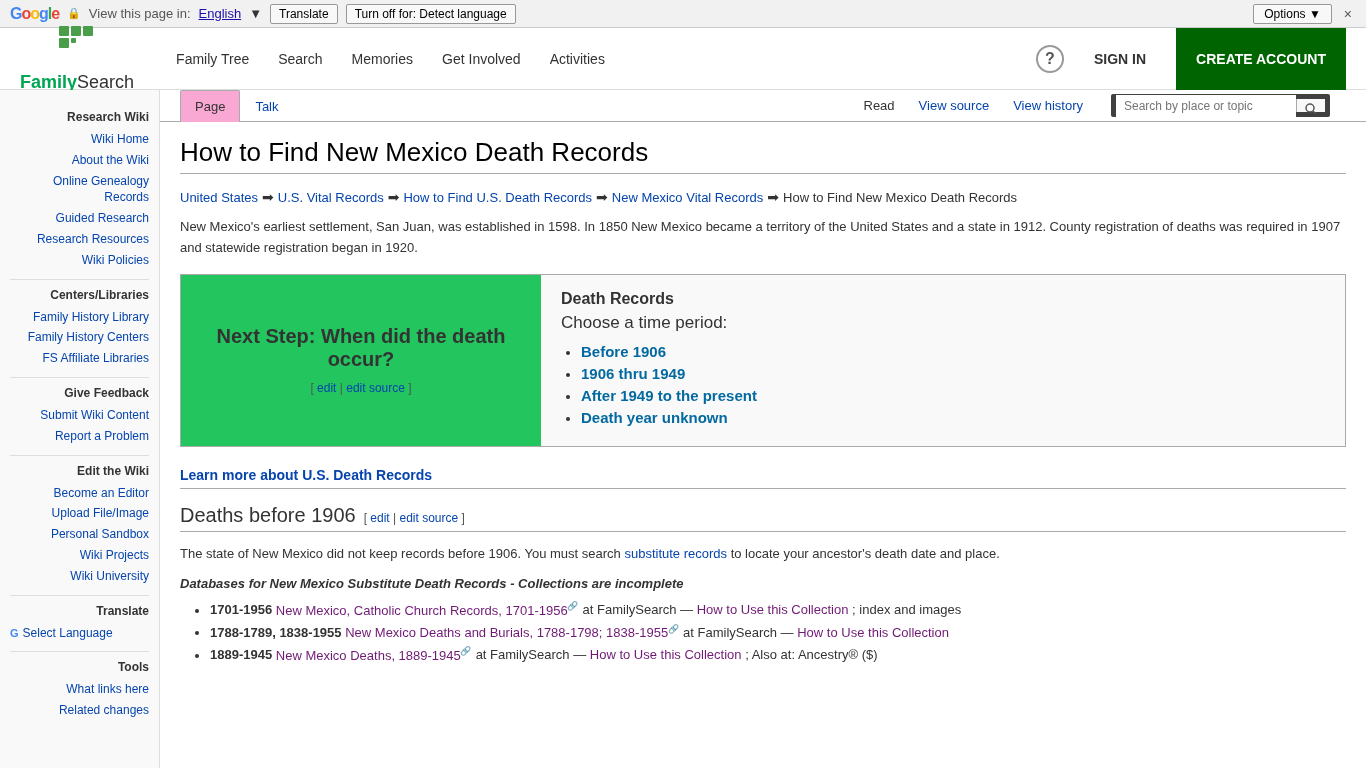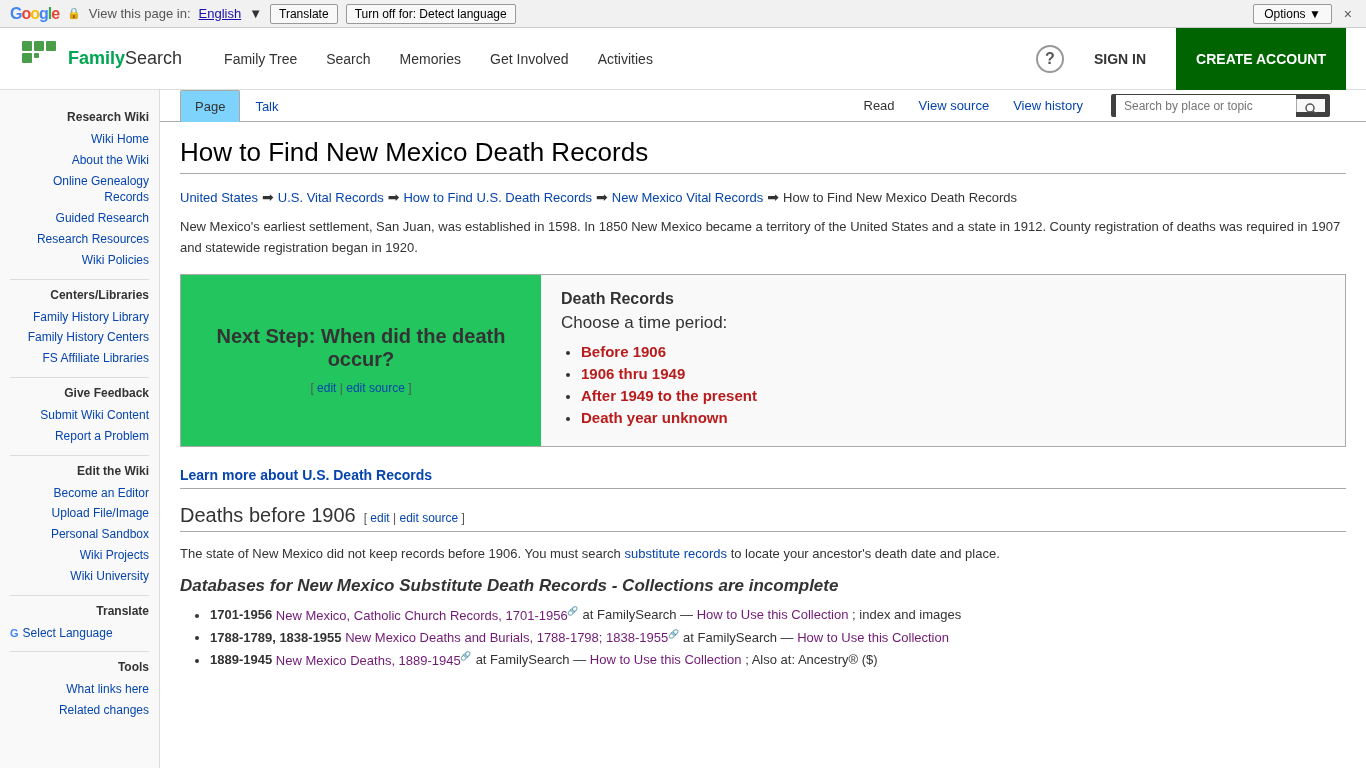--- a/index.html
+++ b/index.html
@@ -42,20 +42,21 @@
       height: 62px;
       display: flex;
       align-items: center;
       gap: 30px;
     }
     .logo-area {
       display: flex;
       align-items: center;
       gap: 8px;
       text-decoration: none;
+      flex-direction: column;
     }
     .logo-icon {
       width: 40px;
       height: 40px;
     }
     .logo-text {
       font-size: 18px;
       color: #333;
       font-weight: normal;
     }
@@ -166,21 +167,21 @@
       font-size: 13px;
       cursor: pointer;
       border: 1px solid transparent;
       border-bottom: none;
       margin-bottom: -1px;
       color: #0645ad;
       text-decoration: none;
       border-radius: 2px 2px 0 0;
     }
     .page-tab.active {
-      background: #7dd3fc;
+      background: #f9a8d4;
       border-color: #aaa;
       color: #333;
     }
     .page-tab-spacer { flex: 1; }
     .page-actions {
       display: flex;
       align-items: center;
       gap: 0;
     }
     .page-action {
@@ -290,21 +291,21 @@
       margin-bottom: 10px;
     }
     .info-box-right ul {
       list-style: disc;
       padding-left: 20px;
     }
     .info-box-right ul li {
       margin: 5px 0;
     }
     .info-box-right ul li a {
-      color: #b91c1c;
+      color: #0369a1;
       text-decoration: none;
       font-size: 15px;
       font-weight: bold;
     }
 
     .learn-more-link {
       display: block;
       margin: 10px 0 5px 0;
       color: #0645ad;
       text-decoration: none;
@@ -336,21 +337,21 @@
     .section-heading .edit-links a { color: #0645ad; text-decoration: none; }
 
     .section-text {
       font-size: 13px;
       line-height: 1.6;
       margin-bottom: 12px;
     }
     .section-text a { color: #0645ad; text-decoration: none; }
 
     .db-heading {
-      font-size: 17px;
+      font-size: 13px;
       font-weight: bold;
       font-style: italic;
       margin: 10px 0 8px 0;
     }
     .db-list {
       list-style: disc;
       padding-left: 30px;
       font-size: 13px;
       line-height: 1.7;
     }

